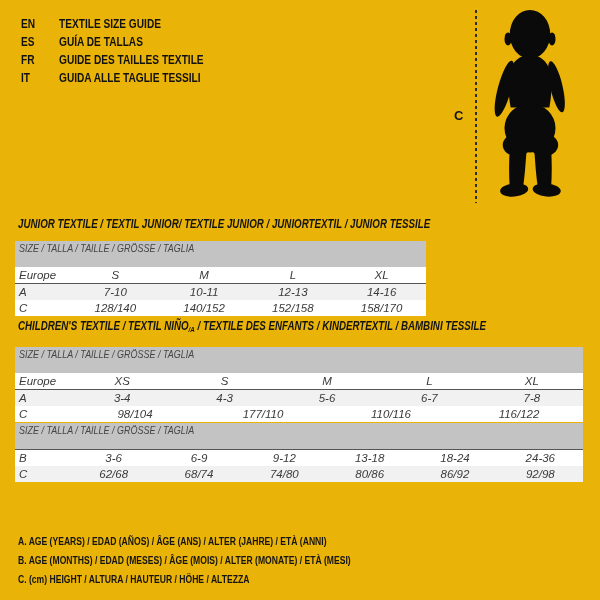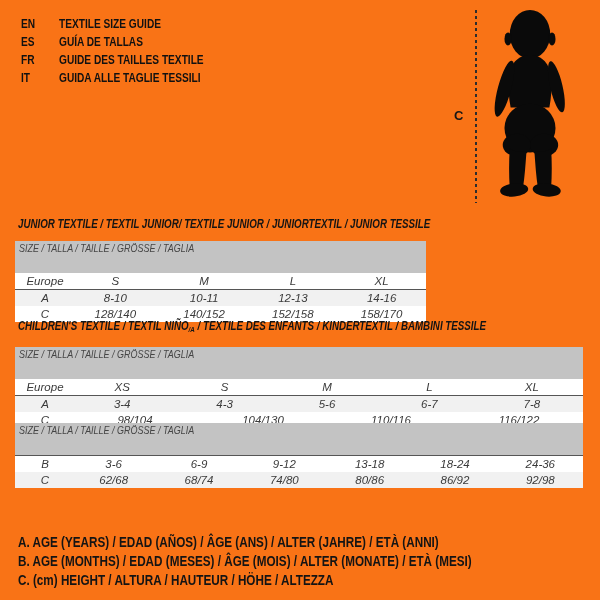--- a/index.html
+++ b/index.html
@@ -1,16 +1,16 @@
 <!DOCTYPE html>
 <html><head>
 <meta charset="utf-8">
 <style>
   html,body{margin:0;padding:0;background:#ffffff;}
-  .page{position:relative;width:600px;height:600px;background:#f97316;overflow:hidden;
+  .page{position:relative;width:600px;height:600px;background:#eab308;overflow:hidden;
         font-family:"Liberation Sans",sans-serif;color:#111;}
   .cond{display:inline-block;transform:scaleX(0.78);transform-origin:0 50%;white-space:nowrap;}
 
   
   .lang-block{position:absolute;left:21px;top:15px;}
   .lang-row{display:flex;height:18px;line-height:18px;font-weight:bold;font-size:13px;}
   .lang-code{width:38px;flex:0 0 38px;}
   .lang-label{flex:1;}
 
   
@@ -23,31 +23,31 @@
   
   .section{position:absolute;left:15px;font-style:italic;}
   .sec-junior{top:216px;}
   .sec-children{top:318px;}
   .sec-babies{top:423px;}
   .tbl-title{font-size:12.5px;font-weight:bold;color:#141414;line-height:16px;padding-left:3px;margin-bottom:9px;}
   .tbl-title .sub{font-size:8px;vertical-align:-2px;}
   .tbl{background:#fff;}
   .tbl-narrow{width:411px;}
   .tbl-wide{width:568px;}
-  .size-bar{background:#c3c3c3;height:32px;line-height:14px;font-size:11.5px;color:#454545;padding-left:4px;}
+  .size-bar{background:#c3c3c3;height:26px;line-height:14px;font-size:11.5px;color:#454545;padding-left:4px;}
   .bar-divided{border-bottom:1px solid #555;}
   .trow{display:flex;height:16px;line-height:16px;font-size:11.5px;color:#3a3a3a;}
   .trow.shaded{background:#f1f1f1;}
   .trow.divided{border-bottom:1px solid #555;}
-  .cell-label{flex:0 0 52px;padding-left:4px;text-align:center;}
+  .cell-label{flex:0 0 52px;padding-left:4px;}
   .cell{flex:1;text-align:center;}
 
   
   .footnotes{position:absolute;left:18px;top:532px;}
-  .foot-line{font-size:15px;font-weight:bold;color:#141414;line-height:19px;}
+  .foot-line{font-size:11px;font-weight:bold;color:#141414;line-height:19px;}
 </style>
 </head>
 <body>
 
 <div class="page">
 
   <div class="lang-block" id="langList">
       <div class="lang-row">
         <span class="lang-code"><span class="cond">EN</span></span>
         <span class="lang-label"><span class="cond">TEXTILE SIZE GUIDE</span></span>
@@ -93,21 +93,21 @@
           <div class="size-bar"><span class="cond">SIZE / TALLA / TAILLE / GRÖSSE / TAGLIA</span></div>
           <div class="trow divided">
             <span class="cell-label">Europe</span>
             <span class="cell">S</span>
             <span class="cell">M</span>
             <span class="cell">L</span>
             <span class="cell">XL</span>
           </div>
           <div class="trow shaded">
             <span class="cell-label">A</span>
-            <span class="cell">8-10</span>
+            <span class="cell">7-10</span>
             <span class="cell">10-11</span>
             <span class="cell">12-13</span>
             <span class="cell">14-16</span>
           </div>
           <div class="trow">
             <span class="cell-label">C</span>
             <span class="cell">128/140</span>
             <span class="cell">140/152</span>
             <span class="cell">152/158</span>
             <span class="cell">158/170</span>
@@ -130,21 +130,21 @@
             <span class="cell-label">A</span>
             <span class="cell">3-4</span>
             <span class="cell">4-3</span>
             <span class="cell">5-6</span>
             <span class="cell">6-7</span>
             <span class="cell">7-8</span>
           </div>
           <div class="trow">
             <span class="cell-label">C</span>
             <span class="cell">98/104</span>
-            <span class="cell">104/130</span>
+            <span class="cell">177/110</span>
             <span class="cell">110/116</span>
             <span class="cell">116/122</span>
           </div>
         </div>
       </div>
       <div class="section sec-babies">
         <div class="tbl tbl-wide">
           <div class="size-bar bar-divided"><span class="cond">SIZE / TALLA / TAILLE / GRÖSSE / TAGLIA</span></div>
           <div class="trow">
             <span class="cell-label">B</span>

